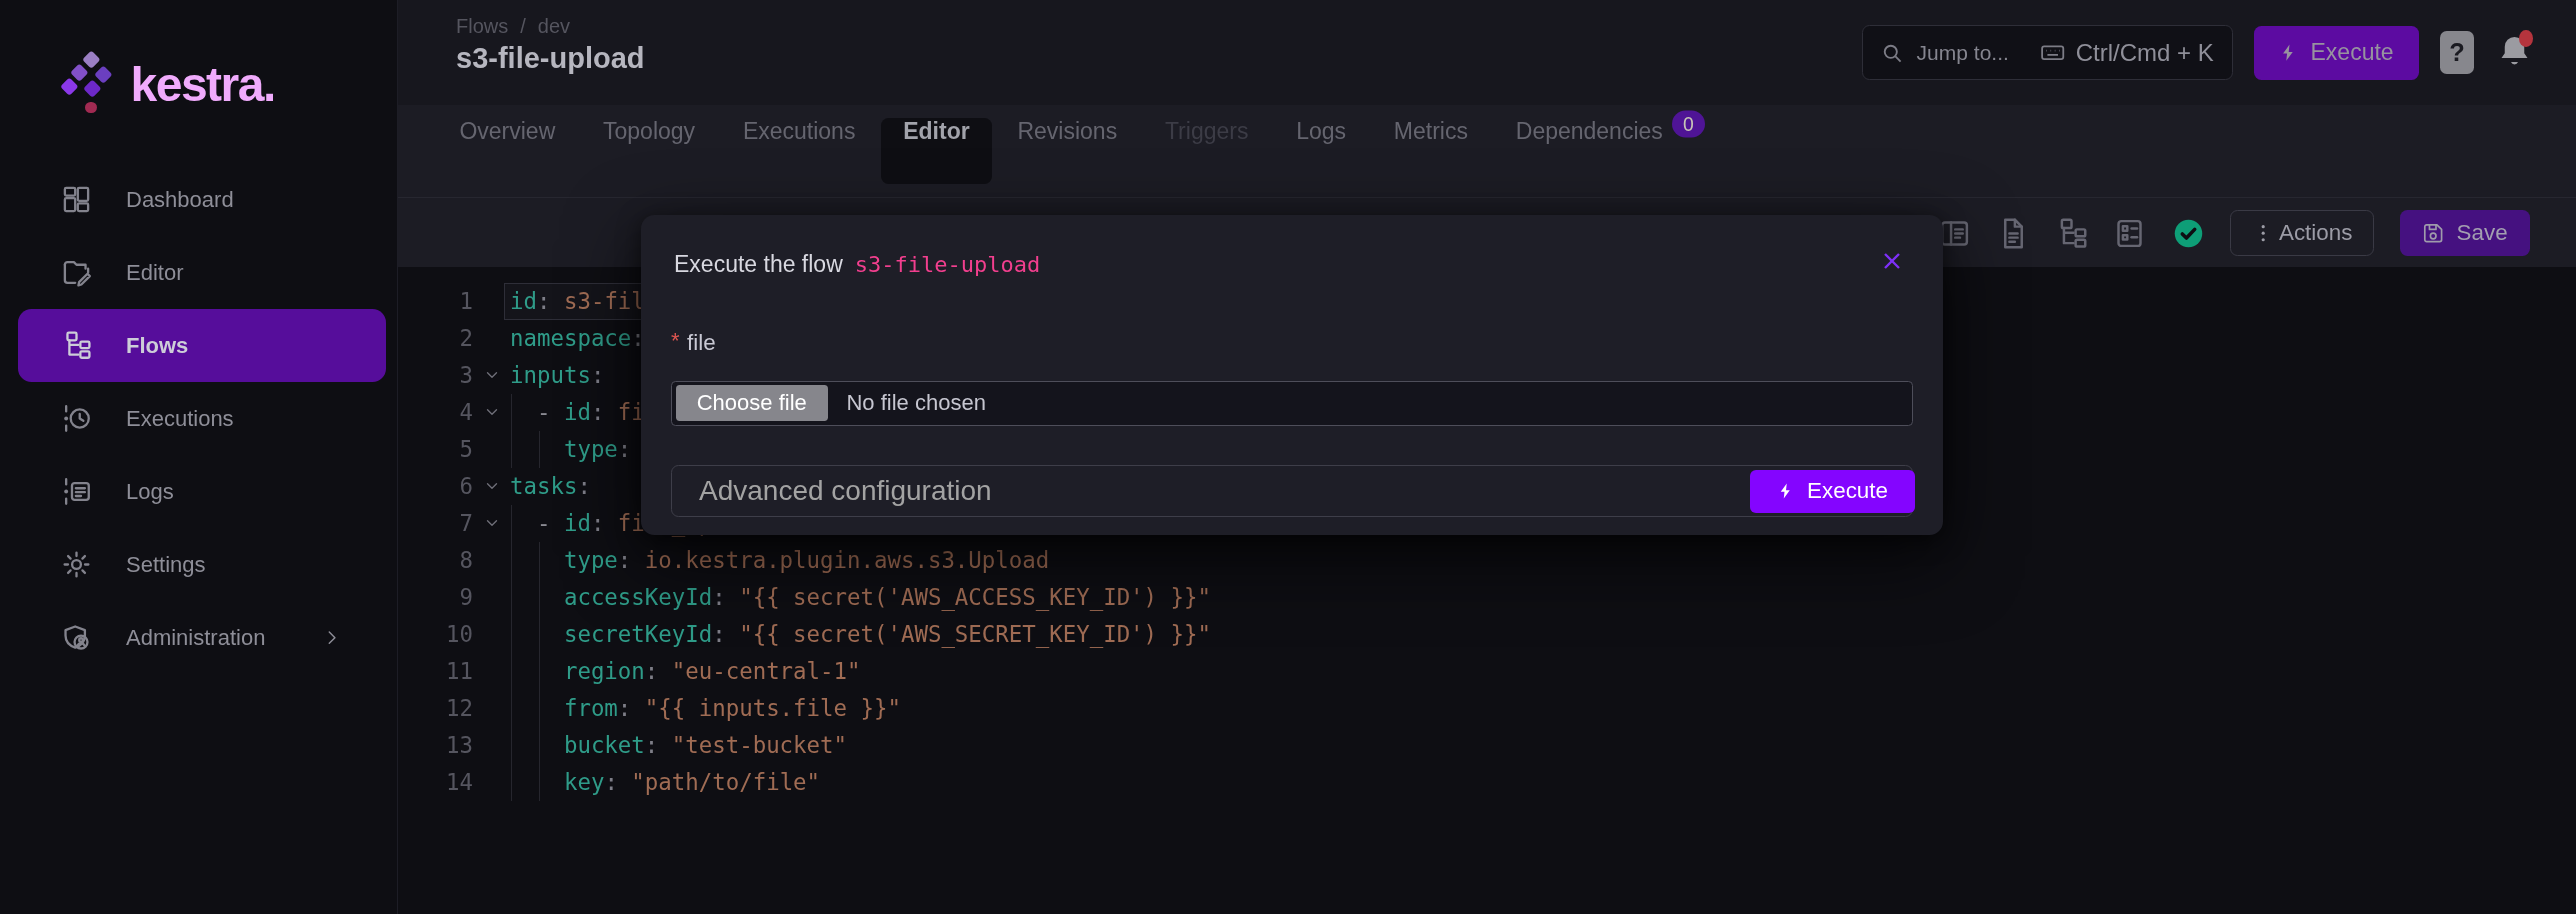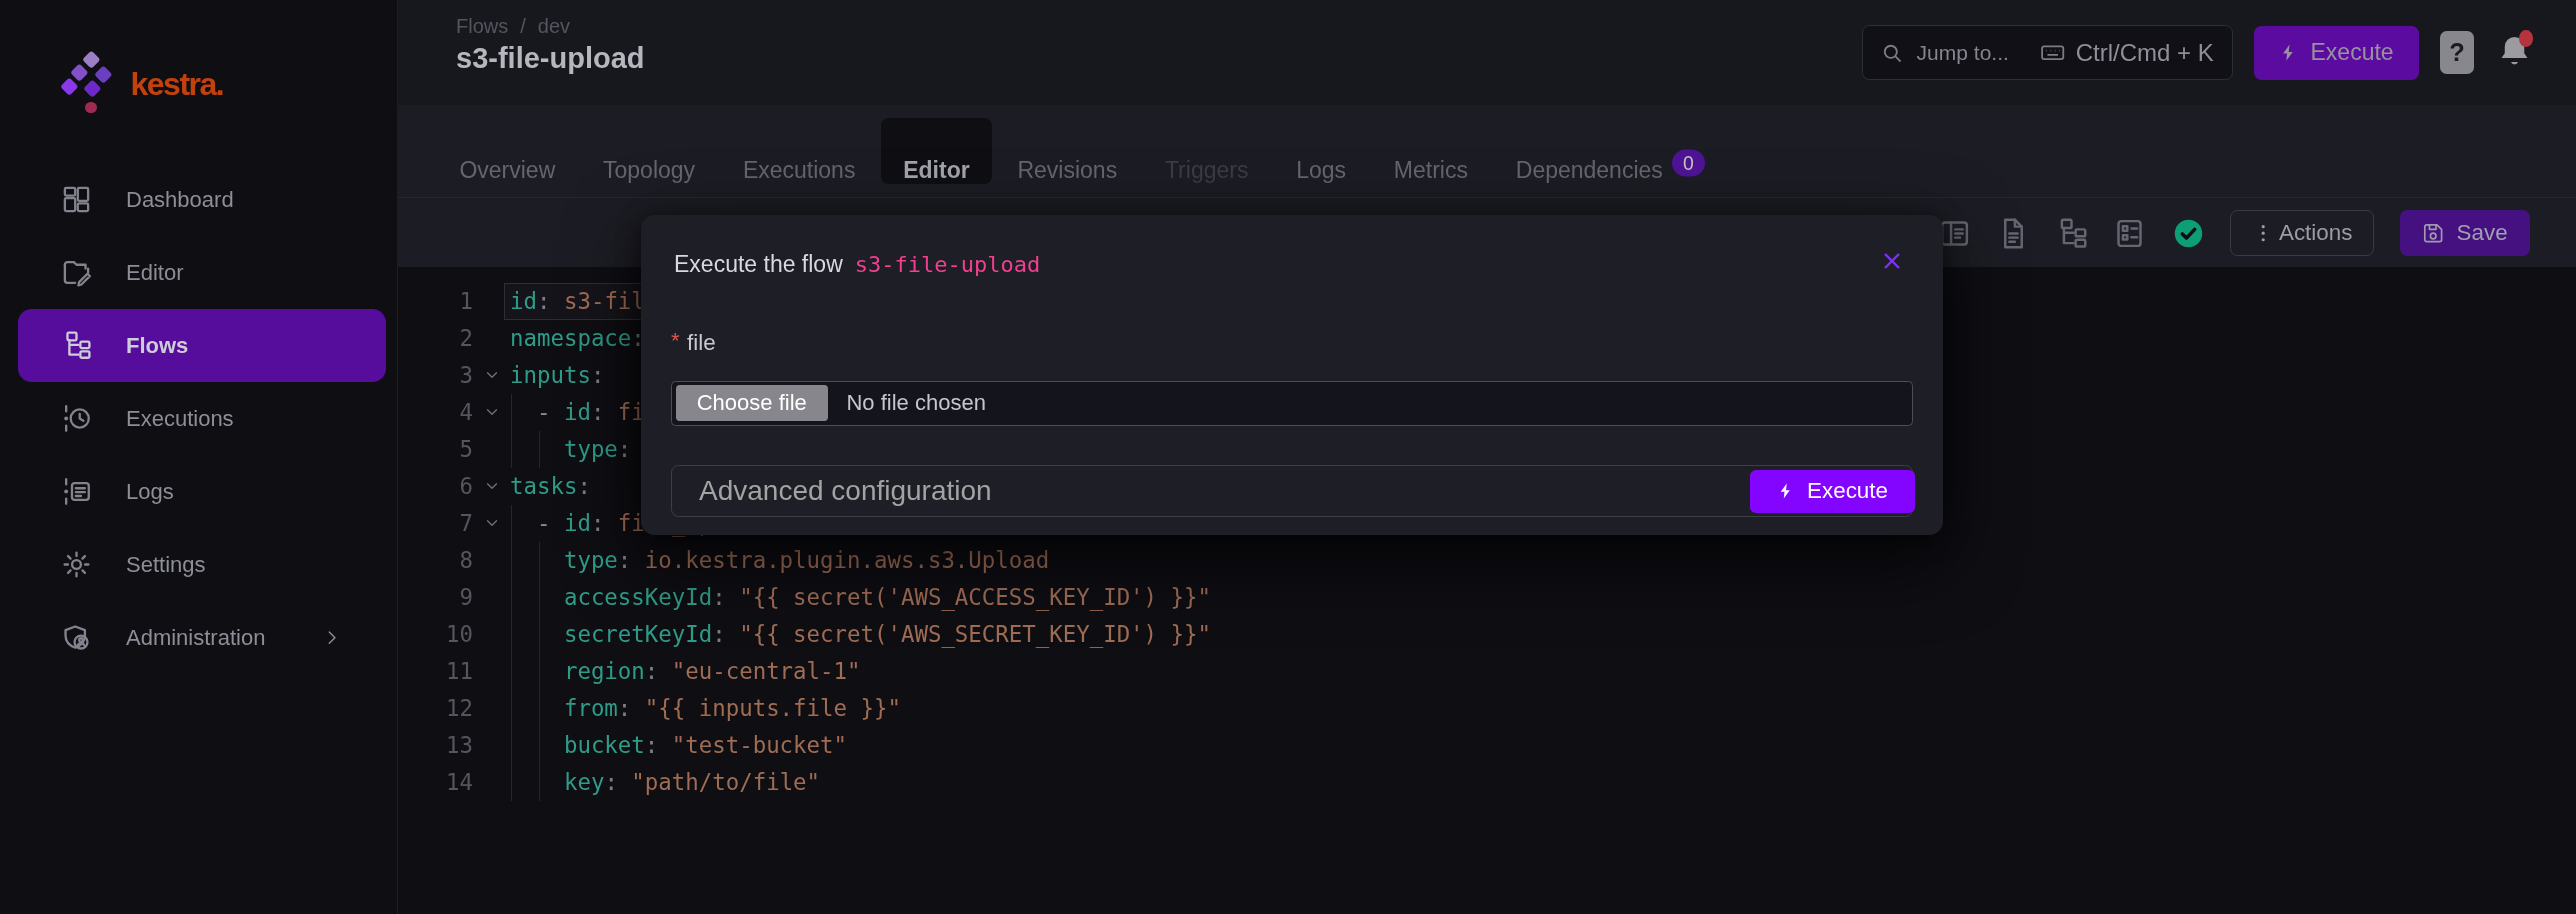--- a/index.html
+++ b/index.html
@@ -6,21 +6,21 @@
   html,body { background:#0a0a0e; }
   body { font-family:"Liberation Sans", sans-serif; }
   .app { position:relative; width:2576px; height:915px; background:#0e0e13; overflow:hidden; }
 
   
   .sidebar { position:absolute; left:0; top:0; width:398px; height:915px; background:#0e0e13; border-right:0.7px solid #1d1d26; }
   .logo { position:absolute; left:63px; top:43px; height:82px; display:flex; align-items:center; }
   .logomark { position:relative; width:54px; height:75px; }
   .logomark .dm { position:absolute; width:12.7px; height:12.7px; border-radius:3px; transform:rotate(45deg); }
   .logomark .dot { position:absolute; width:11.2px; height:11.2px; border-radius:50%; background:#a12a52; }
-  .logo-text { font-size:32px; font-weight:700; color:#c2410c; letter-spacing:-1.5px; margin-left:13.5px; }
+  .logo-text { font-size:48px; font-weight:700; color:#f0abfc; letter-spacing:-1.5px; margin-left:13.5px; }
   .nav { position:absolute; left:0; top:163px; width:398px; }
   .nav-item { display:flex; align-items:center; height:73px; margin:0 12px 0 18px; padding:0 45px 0 43px; border-radius:13.5px; gap:34px; color:#8e8e98; cursor:pointer; }
   .nav-item svg { width:31px; height:31px; flex:none; color:#83838d; }
   .nav-item .nav-label { font-size:22px; }
   .nav-item.active { background:#560d9b; color:#cdcdd8; }
   .nav-item.active svg { color:#cdcdd8; }
   .nav-item.active .nav-label { font-weight:700; }
   .nav-item .nav-chevron { margin-left:auto; width:19.4px; height:19.4px; color:#8e8e98; }
 
   
@@ -35,21 +35,21 @@
   .search-kbd { margin-left:auto; display:flex; align-items:center; gap:10.5px; color:#8f8f99; font-size:24px; }
   .search-kbd svg { width:25.4px; height:25.4px; }
   .btn-exec-top { height:54px; border-radius:7.5px; background:#5c0ba1; display:flex; align-items:center; padding:0 25.4px; gap:12px; color:#97929f; font-size:23px; cursor:pointer; }
   .btn-exec-top svg { width:19.4px; height:19.4px; }
   .help-badge { width:34px; height:43px; border-radius:6.7px; background:#87878d; color:#1a1a21; font-size:25.4px; font-weight:700; display:flex; align-items:center; justify-content:center; }
   .bell-wrap { position:relative; width:39px; height:42px; color:#9b9ba1; }
   .bell-wrap svg { width:39px; height:39px; }
   .bell-dot { position:absolute; right:1.5px; top:-1.5px; width:13.5px; height:16.4px; border-radius:50%; background:#b5343d; }
 
   .tabstrip { position:absolute; left:0; top:105px; right:0; height:92px; background:#1c1c24; display:flex; align-items:center; padding-left:39px; }
-  .tab { height:66px; padding:0 22.4px; display:flex; align-items:flex-end; font-size:23px; color:#65656f; border-radius:7.5px; margin-right:3px; cursor:pointer; }
+  .tab { height:66px; padding:0 22.4px; display:flex; align-items:flex-start; font-size:23px; color:#65656f; border-radius:7.5px; margin-right:3px; cursor:pointer; }
   .tab.active { background:#0e0e13; color:#a2a3ab; font-weight:700; }
   .tab.disabled { color:#3c3c46; }
   .tab-badge { margin-left:9px; min-width:33px; height:27px; padding:0 7.5px; border-radius:13.5px; background:#4f1496; color:#c7c4b6; font-size:19.4px; font-weight:400; display:flex; align-items:center; justify-content:center; transform:translateY(-7.5px); }
 
   .toolbar { position:absolute; left:0; top:197px; right:0; height:70px; background:#1c1c24; border-top:0.7px solid #272730; }
   .toolbar-right { position:absolute; right:46px; top:0; height:70px; display:flex; align-items:center; gap:25.4px; }
   .tool-icon { width:33px; height:33px; color:#666672; cursor:pointer; }
   .tool-icon svg { width:33px; height:33px; }
   .tool-icon.accent { color:#7d2ae0; }
   .tool-icon.success { color:#0e9e77; }

